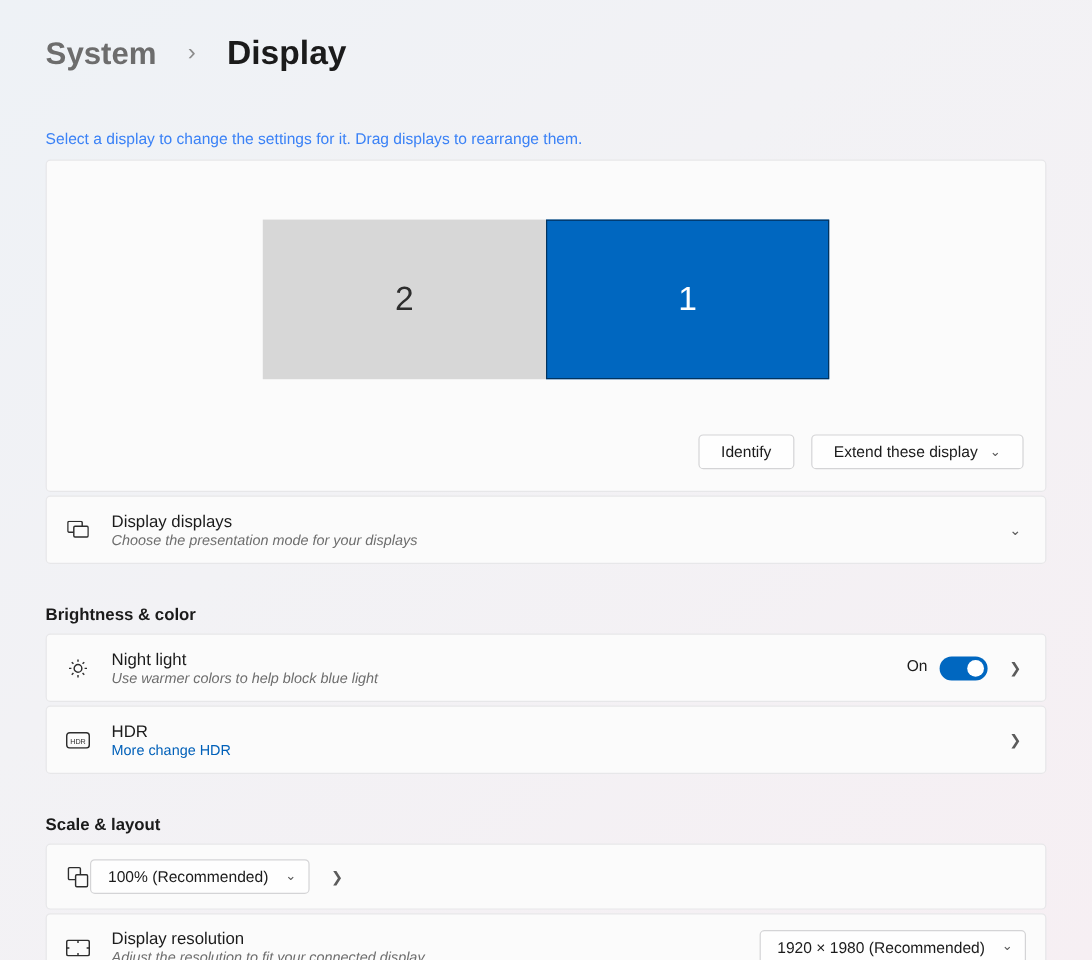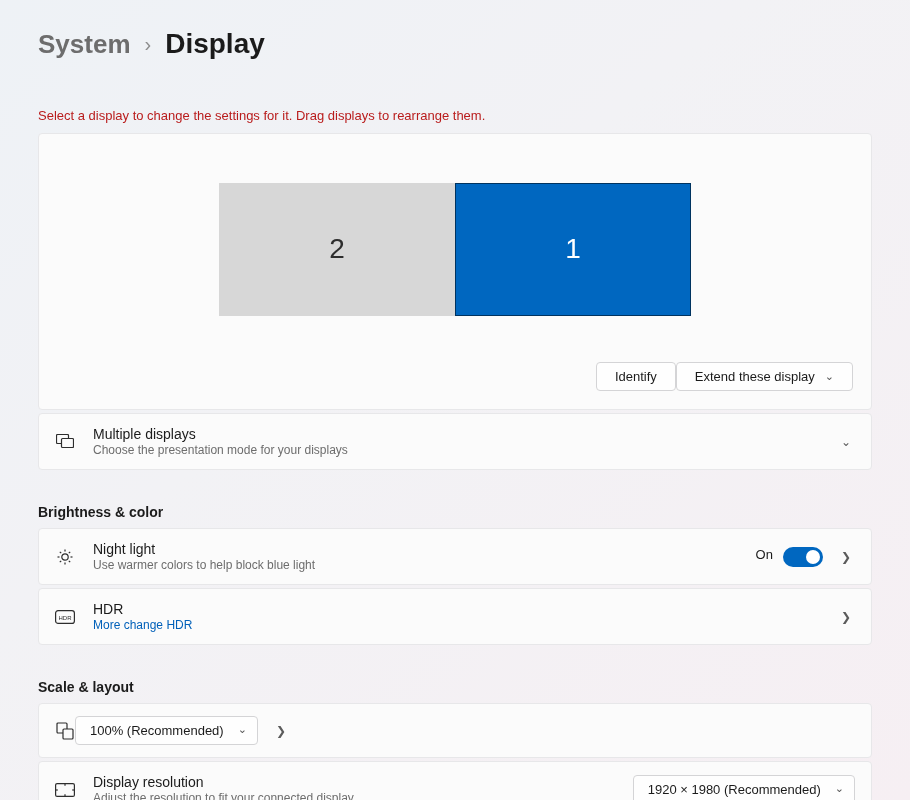--- a/index.html
+++ b/index.html
@@ -7,30 +7,30 @@
   body {
     font-family: "Segoe UI", Arial, sans-serif;
     background: linear-gradient(140deg, #eef2f6 0%, #f2f2f5 40%, #f6eff3 100%);
     color: #1b1b1b;
     font-size: 14px;
     padding: 28px 38px 0 38px;
   }
   .breadcrumb {
     display: flex;
     align-items: center;
-    gap: 14px;
+    gap: 26px;
     margin-bottom: 48px;
   }
   .bc-parent { font-size: 26px; font-weight: 600; color: #6d6d6d; }
   .bc-sep { font-size: 20px; color: #8c8c8c; font-weight: 400; }
   .bc-current { font-size: 28px; font-weight: 600; color: #1b1b1b; }
 
   .instr {
     font-size: 13px;
-    color: #b91c1c;
+    color: #3b82f6;
     margin-bottom: 10px;
   }
 
   .card {
     background: #fbfbfb;
     border: 1px solid #e7e7e9;
     border-radius: 4px;
   }
 
   .arrange-card {
@@ -51,20 +51,21 @@
     justify-content: center;
     font-size: 28px;
     cursor: pointer;
   }
   .monitor.inactive { background: #d7d7d7; color: #2d2d2d; }
   .monitor.active   { background: #0067c0; color: #ffffff; border: 1px solid #00335f; font-weight: 400; }
 
   .arrange-actions {
     display: flex;
     justify-content: flex-end;
+    gap: 14px;
     margin-top: 28px;
     margin-bottom: 4px;
     padding-right: 4px;
   }
   .btn {
     background: #fefefe;
     border: 1px solid #d4d4d6;
     border-radius: 4px;
     padding: 6px 18px;
     font-size: 13px;
@@ -84,21 +85,21 @@
     margin-top: 3px;
   }
   .ico {
     width: 20px;
     display: flex;
     justify-content: center;
     color: #2d2d2d;
   }
   .row-text { flex: 1; margin-left: 18px; }
   .row-title { font-size: 14px; color: #1b1b1b; }
-  .row-sub   { font-size: 12px; color: #6d6d6d; margin-top: 1px; }
+  .row-sub   { font-size: 12px; color: #6d6d6d; margin-top: 1px; font-style: italic; }
   .row-link  { font-size: 12px; color: #0060b9; margin-top: 1px; cursor:pointer; }
 
   .section-head {
     font-size: 14px;
     font-weight: 600;
     color: #1b1b1b;
     margin-top: 34px;
     margin-bottom: 8px;
   }
 
@@ -180,21 +181,21 @@
 </div>
 
 <div class="card row-card">
   <span class="ico">
     <svg width="18" height="16" viewBox="0 0 18 16" fill="none" stroke="#2d2d2d" stroke-width="1.2">
       <rect x="0.5" y="0.5" width="12" height="9" rx="1"></rect>
       <rect x="5.5" y="4.5" width="12" height="9" rx="1" fill="#fbfbfb"></rect>
     </svg>
   </span>
   <div class="row-text">
-    <div class="row-title">Multiple displays</div>
+    <div class="row-title">Display displays</div>
     <div class="row-sub">Choose the presentation mode for your displays</div>
   </div>
   <span class="chev-down">⌄</span>
 </div>
 
 <div class="section-head">Brightness &amp; color</div>
 
 <div class="card row-card">
   <span class="ico">
     <svg width="18" height="18" viewBox="0 0 18 18" fill="none" stroke="#2d2d2d" stroke-width="1.2">

